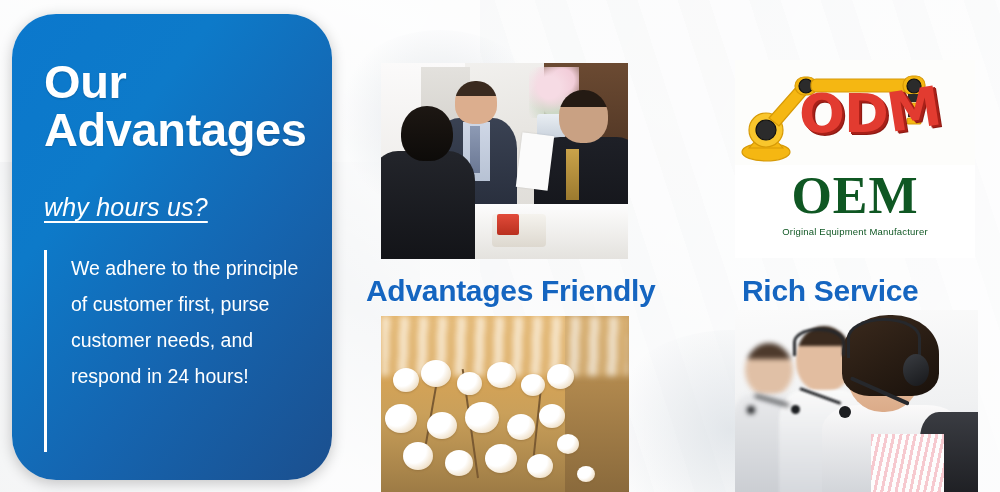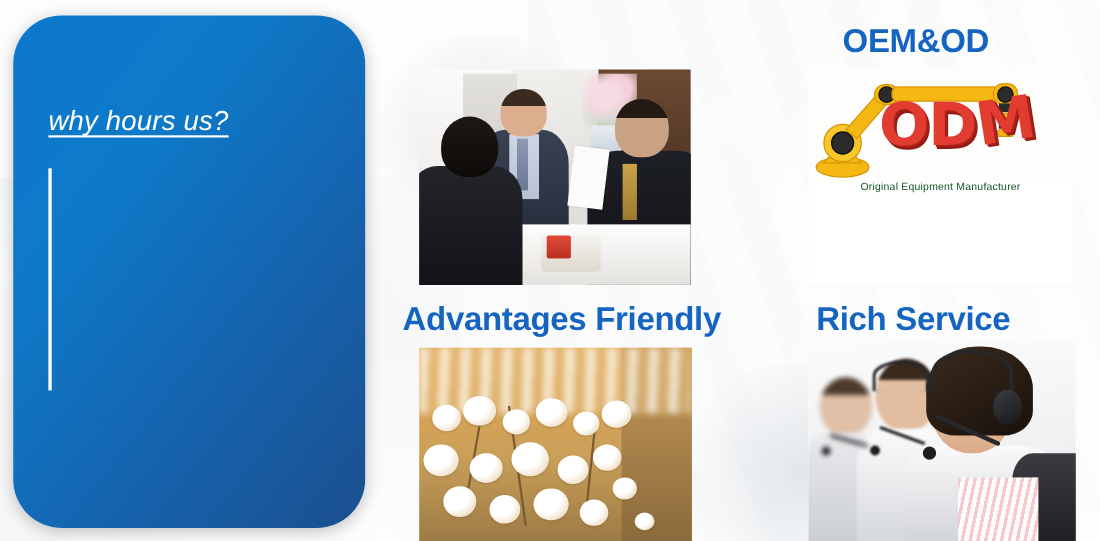--- a/index.html
+++ b/index.html
@@ -188,27 +188,31 @@
 </head>
 <body>
 
 <div id="banner">
 
   <div class="bg-texture"></div>
   <div class="bg-blob" style="left:600px;top:330px;width:260px;height:200px;"></div>
   <div class="bg-blob" style="left:330px;top:30px;width:220px;height:180px;"></div>
 
   <div class="panel">
+    <div class="panel-title">
+      <div>Our</div>
+      <div>Advantages</div>
+    </div>
     <div class="panel-sub">why hours us?</div>
     <div class="panel-body-wrap">
       <div class="panel-rule"></div>
-    </div>
-  </div>
-
-  <div class="heading" id="h-oem">OEM&amp;OD</div>
+      <div class="panel-body">We adhere to the principle of customer first, purse customer needs, and respond in 24 hours!</div>
+    </div>
+  </div>
+
   <div class="heading" id="h-env">Advantages Friendly</div>
   <div class="heading" id="h-svc">Rich Service</div>
 
   <div class="photo" id="photo-meeting">
     <div class="meet">
       <div class="wall-l"></div>
         <div class="wall-frame"></div>
         <div class="cabinet"></div>
       <div class="flowers"></div>
         <div class="vase"></div>
@@ -244,20 +248,21 @@
           <circle cx="179" cy="26" r="7" fill="#2b2b2b" stroke="#111"></circle>
           <rect x="173" y="34" width="12" height="8" fill="#2b2b2b" stroke="none"></rect>
           <rect x="172" y="43" width="14" height="6" rx="2"></rect>
           <rect x="173" y="50" width="12" height="7" fill="#2b2b2b" stroke="none"></rect>
           <rect x="172" y="58" width="14" height="6" rx="2"></rect>
         </g>
       </svg>
       <div class="odm-word"><span>OD</span><span class="m">M</span></div>
     </div>
     <div class="oem-bottom">
+      <div class="oem-word">OEM</div>
       <div class="oem-cap">Original Equipment Manufacturer</div>
     </div>
   </div>
 
   <div class="photo" id="photo-cotton">
     <div class="cotton">
       <div class="soil"></div>
       <div class="row-blur"></div>
       <div class="stem" style="left:40px;top:60px;width:2px;height:90px;transform:rotate(10deg);"></div>
       <div class="stem" style="left:96px;top:52px;width:2px;height:110px;transform:rotate(-8deg);"></div>

